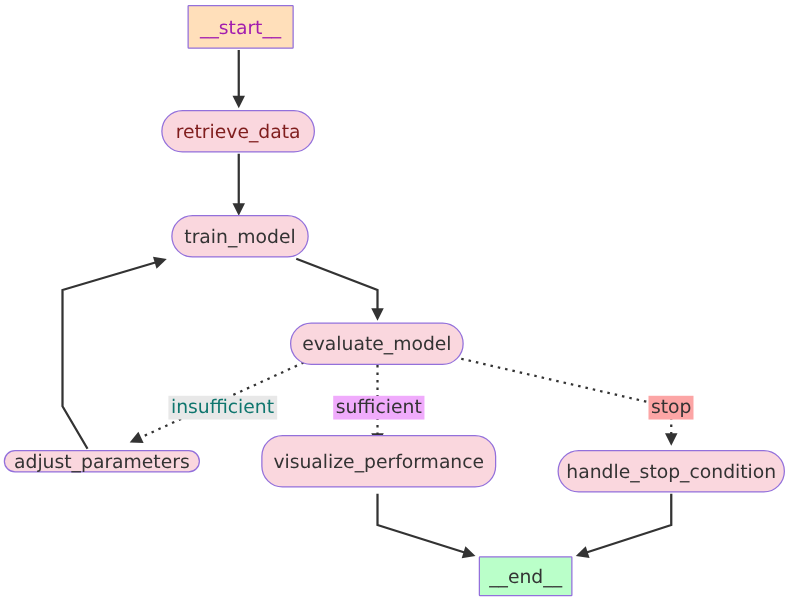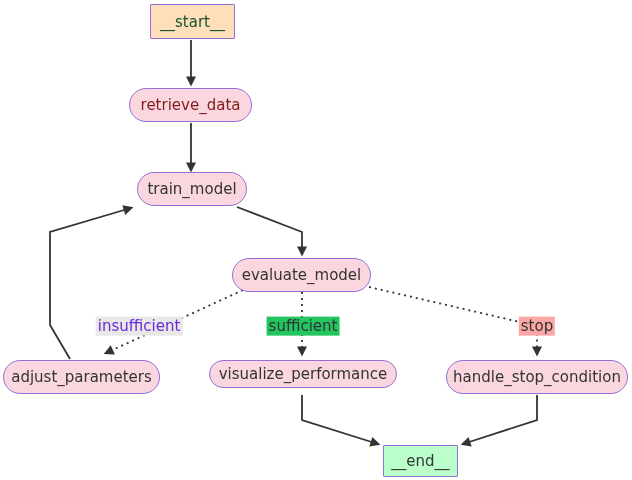--- a/index.html
+++ b/index.html
@@ -19,22 +19,22 @@
   .edge-label {
     position:absolute; transform:translate(-50%,-50%);
     font-size:15px; color:#333333; background:#e8e8e8;
     padding:0 2px; line-height:1.25; white-space:nowrap;
   }
   
   #n-start  { left:150px; top:4px;   width:85px;  height:35px; }
   #n-retr   { left:129px; top:88px;  width:123px; height:34px; }
   #n-train  { left:137px; top:172px; width:110px; height:34px; }
   #n-eval   { left:232px; top:258px; width:139px; height:34px; }
-  #n-adj    { left:3px;   top:360px; width:157px; height:34px; }
-  #n-viz    { left:209px; top:360px; width:188px; height:28px; }
+  #n-adj    { left:3px;   top:360px; width:157px; height:18px; }
+  #n-viz    { left:209px; top:348px; width:188px; height:42px; }
   #n-stop   { left:446px; top:360px; width:182px; height:34px; }
   #n-end    { left:383px; top:445px; width:75px;  height:32px; }
   #lbl-insufficient { left:139px; top:326px; }
   #lbl-sufficient   { left:303px; top:326px; }
   #lbl-stop         { left:537px; top:326px; }
 </style>
 </head>
 <body>
 
 <div class="canvas">
@@ -51,35 +51,35 @@
     <path d="M237 207 L302 232 L302 254" fill="none" stroke-width="1.8" marker-end="url(#arrow)" stroke="#333333"></path>
     <path d="M70 359 L50 325 L50 232 L131 208" fill="none" stroke-width="1.8" marker-end="url(#arrow)" stroke="#333333"></path>
     <path d="M302 395 L302 420 L378 444" fill="none" stroke-width="1.8" marker-end="url(#arrow)" stroke="#333333"></path>
     <path d="M537 395 L537 420 L463 444" fill="none" stroke-width="1.8" marker-end="url(#arrow)" stroke="#333333"></path>
 
     <path d="M243 290 L106 353" fill="none" stroke-width="1.8" stroke-dasharray="2 4" marker-end="url(#arrow)" stroke="#333333"></path>
     <path d="M302 292 L302 354" fill="none" stroke-width="1.8" stroke-dasharray="2 4" marker-end="url(#arrow)" stroke="#333333"></path>
     <path d="M369 287 L537 326 L537 354" fill="none" stroke-width="1.8" stroke-dasharray="2 4" marker-end="url(#arrow)" stroke="#333333"></path>
   </svg>
 
-  <div id="n-start" class="node rect" style="background-color: rgb(255, 223, 186); border-color: rgb(147, 112, 219); color: #14532d;">__start__</div>
+  <div id="n-start" class="node rect" style="background-color: rgb(255, 223, 186); border-color: rgb(147, 112, 219); color: #a21caf;">__start__</div>
 
   <div id="n-retr" class="node stadium" style="background-color: rgb(250, 215, 222); border-color: rgb(147, 112, 219); color: #7f1d1d;">retrieve_data</div>
 
   <div id="n-train" class="node stadium" style="background-color: rgb(250, 215, 222); border-color: rgb(147, 112, 219); color: rgb(51, 51, 51);">train_model</div>
 
   <div id="n-eval" class="node stadium" style="background-color: rgb(250, 215, 222); border-color: rgb(147, 112, 219); color: rgb(51, 51, 51);">evaluate_model</div>
 
   <div id="n-adj" class="node stadium" style="background-color: rgb(250, 215, 222); border-color: rgb(147, 112, 219); color: rgb(51, 51, 51);">adjust_parameters</div>
 
   <div id="n-viz" class="node stadium" style="background-color: rgb(250, 215, 222); border-color: rgb(147, 112, 219); color: rgb(51, 51, 51);">visualize_performance</div>
 
   <div id="n-stop" class="node stadium" style="background-color: rgb(250, 215, 222); border-color: rgb(147, 112, 219); color: rgb(51, 51, 51);">handle_stop_condition</div>
 
   <div id="n-end" class="node rect" style="background-color: rgb(186, 255, 201); border-color: rgb(147, 112, 219); color: rgb(51, 51, 51);">__end__</div>
 
-  <div id="lbl-insufficient" class="edge-label" style="background-color: rgb(232, 232, 232); color: #6d28d9;">insufficient</div>
+  <div id="lbl-insufficient" class="edge-label" style="background-color: rgb(232, 232, 232); color: #0f766e; margin-left: 39px;">insufficient</div>
 
-  <div id="lbl-sufficient" class="edge-label" style="background-color: #22c55e; color: rgb(51, 51, 51);">sufficient</div>
+  <div id="lbl-sufficient" class="edge-label" style="background-color: #f0abfc; color: rgb(51, 51, 51);">sufficient</div>
 
   <div id="lbl-stop" class="edge-label" style="background-color: #fca5a5; color: rgb(51, 51, 51);">stop</div>
 
 </div>
 
 </body></html>

